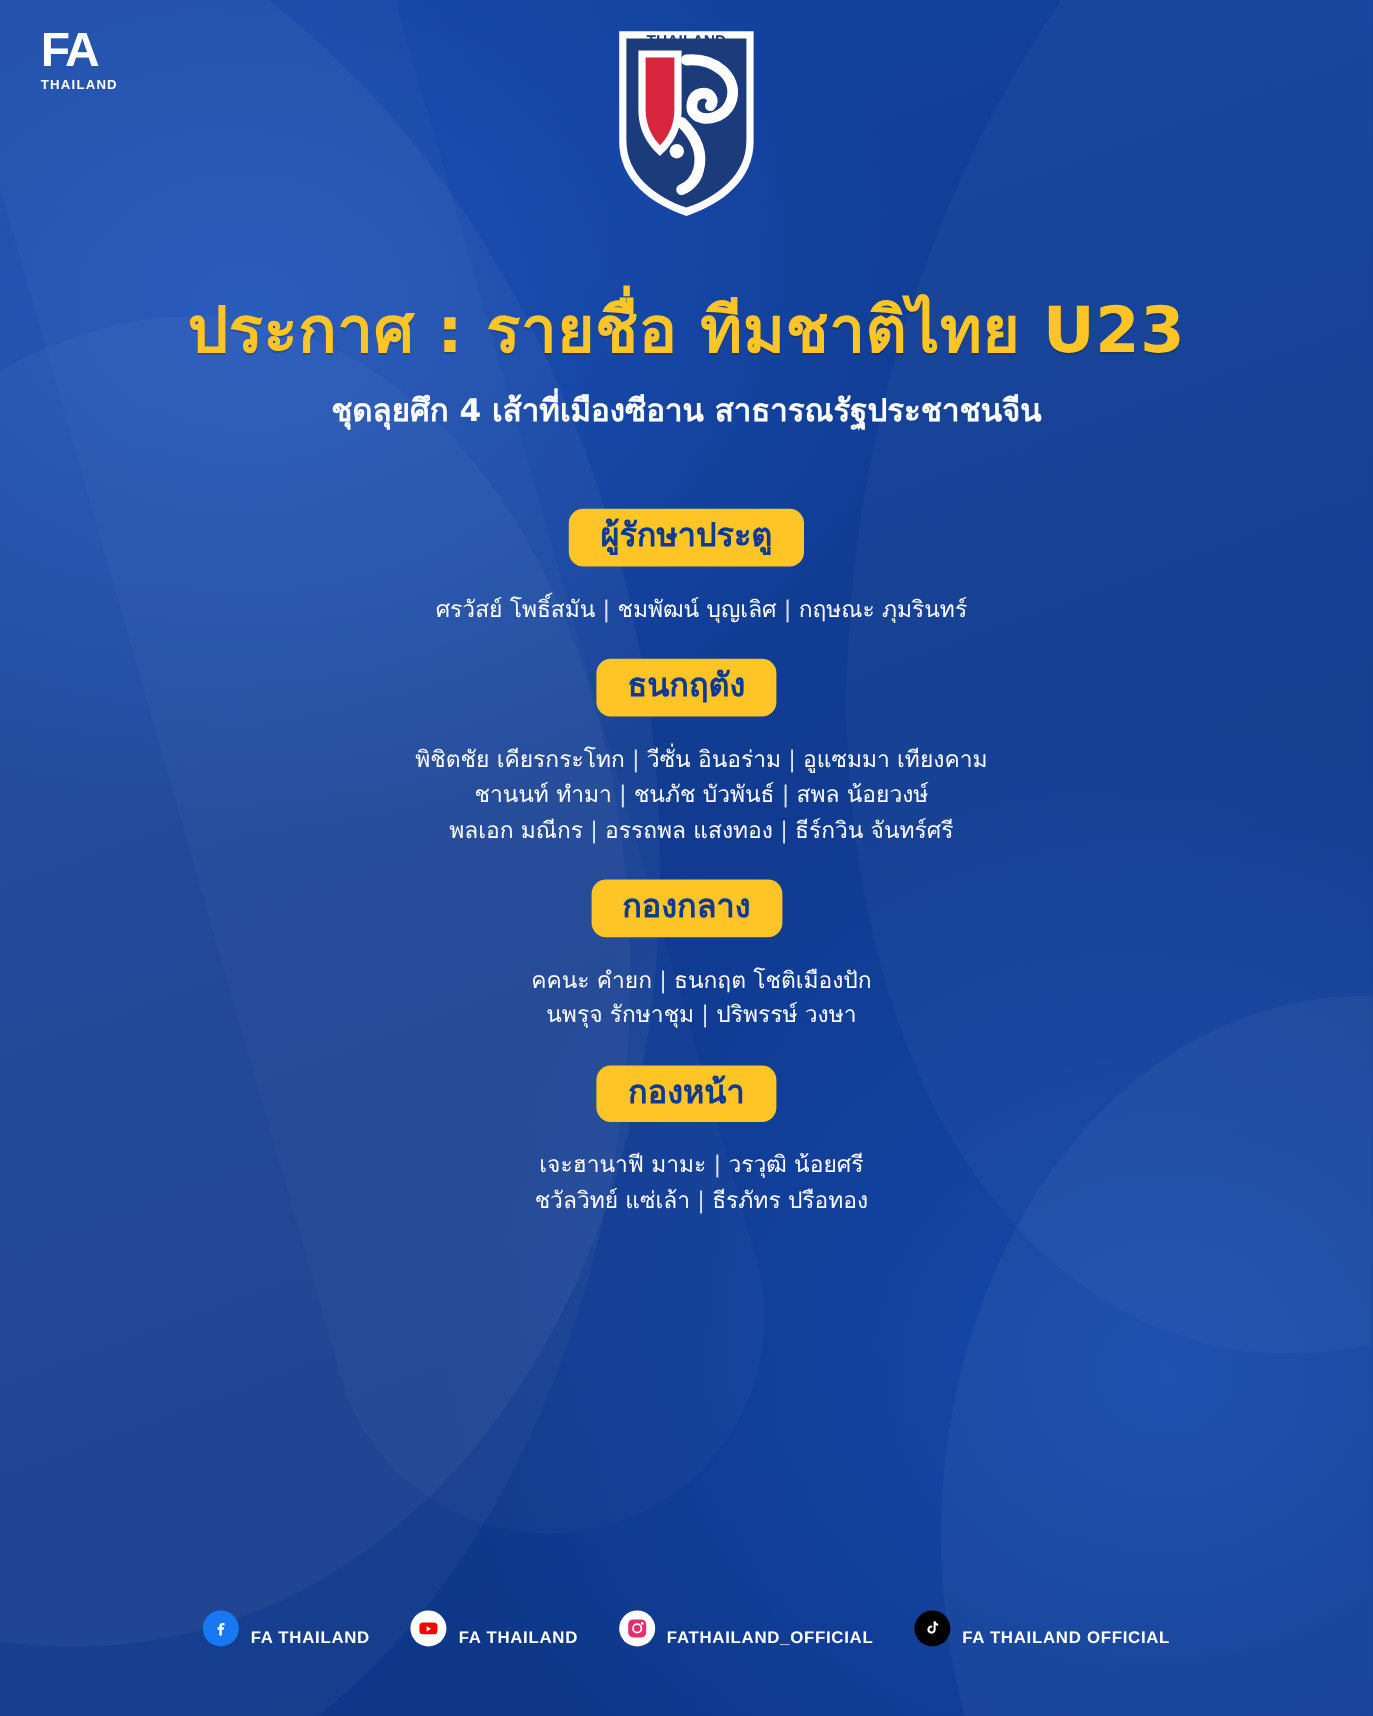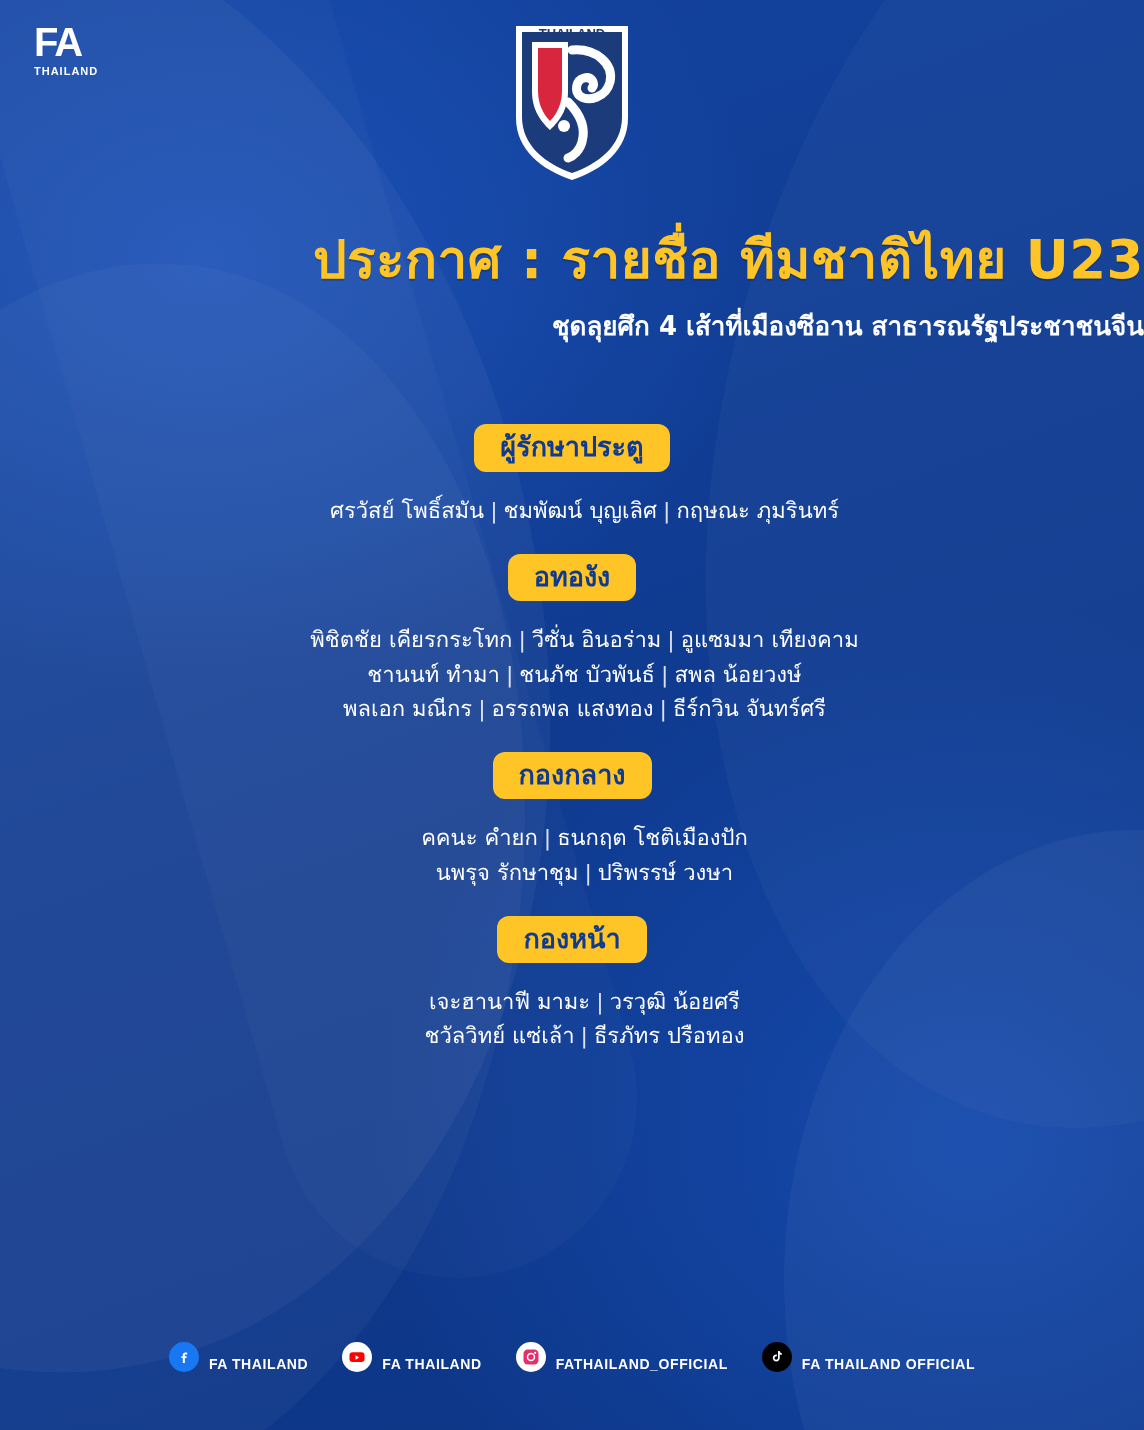--- a/index.html
+++ b/index.html
@@ -47,21 +47,21 @@
     position:absolute; left:0; right:0; top:22px;
     display:flex; justify-content:center;
   }
   .crest {
     position:relative; width:124px; height:162px;
   }
   .crest svg { display:block; }
 
   
   .headline-block {
-    position:absolute; left:0; right:0; top:230px; text-align:right;
+    position:absolute; left:0; right:0; top:246px; text-align:center;
   }
   .headline {
     color:#ffc425;
     font-size:53px;
     font-weight:bold;
     letter-spacing:0.5px;
     line-height:1.15;
     text-shadow:0 2px 0 rgba(0,0,0,0.18);
   }
   .subhead {
@@ -81,21 +81,21 @@
     color:#0e3a91;
     font-size:27px;
     font-weight:bold;
     padding:8px 26px 10px;
     border-radius:12px;
     line-height:1.1;
   }
   .names {
     margin-top:22px;
     color:#ffffff;
-    font-size:22px;
+    font-size:19px;
     line-height:1.55;
     padding-left:25px;
   }
   .names .row { white-space:nowrap; }
   .sep { color:#ffffff; opacity:0.85; padding:0 6px; }
 
   
   .socials {
     position:absolute; left:0; right:0; bottom:58px;
     display:flex; justify-content:center; align-items:center; gap:34px;
@@ -148,21 +148,21 @@
 
   <div class="headline-block">
     <div class="headline">ประกาศ : รายชื่อ ทีมชาติไทย U23</div>
     <div class="subhead">ชุดลุยศึก 4 เส้าที่เมืองซีอาน สาธารณรัฐประชาชนจีน</div>
   </div>
 
   <div class="sections" id="sections-root">
       <div class="section"><div class="chip">ผู้รักษาประตู</div><div class="names">
           <div class="row"><span>ศรวัสย์ โพธิ์สมัน</span><span class="sep">|</span><span>ชมพัฒน์ บุญเลิศ</span><span class="sep">|</span><span>กฤษณะ ภุมรินทร์</span></div>
         </div></div>
-      <div class="section"><div class="chip">อทองัง</div><div class="names">
+      <div class="section"><div class="chip">ธนกฤตัง</div><div class="names">
           <div class="row"><span>พิชิตชัย เคียรกระโทก</span><span class="sep">|</span><span>วีซั่น อินอร่าม</span><span class="sep">|</span><span>อูแซมมา เทียงคาม</span></div>
           <div class="row"><span>ชานนท์ ทำมา</span><span class="sep">|</span><span>ชนภัช บัวพันธ์</span><span class="sep">|</span><span>สพล น้อยวงษ์</span></div>
           <div class="row"><span>พลเอก มณีกร</span><span class="sep">|</span><span>อรรถพล แสงทอง</span><span class="sep">|</span><span>ธีร์กวิน จันทร์ศรี</span></div>
         </div></div>
       <div class="section"><div class="chip">กองกลาง</div><div class="names">
           <div class="row"><span>คคนะ คำยก</span><span class="sep">|</span><span>ธนกฤต โชติเมืองปัก</span></div>
           <div class="row"><span>นพรุจ รักษาชุม</span><span class="sep">|</span><span>ปริพรรษ์ วงษา</span></div>
         </div></div>
       <div class="section"><div class="chip">กองหน้า</div><div class="names">
           <div class="row"><span>เจะฮานาฟี มามะ</span><span class="sep">|</span><span>วรวุฒิ น้อยศรี</span></div>

